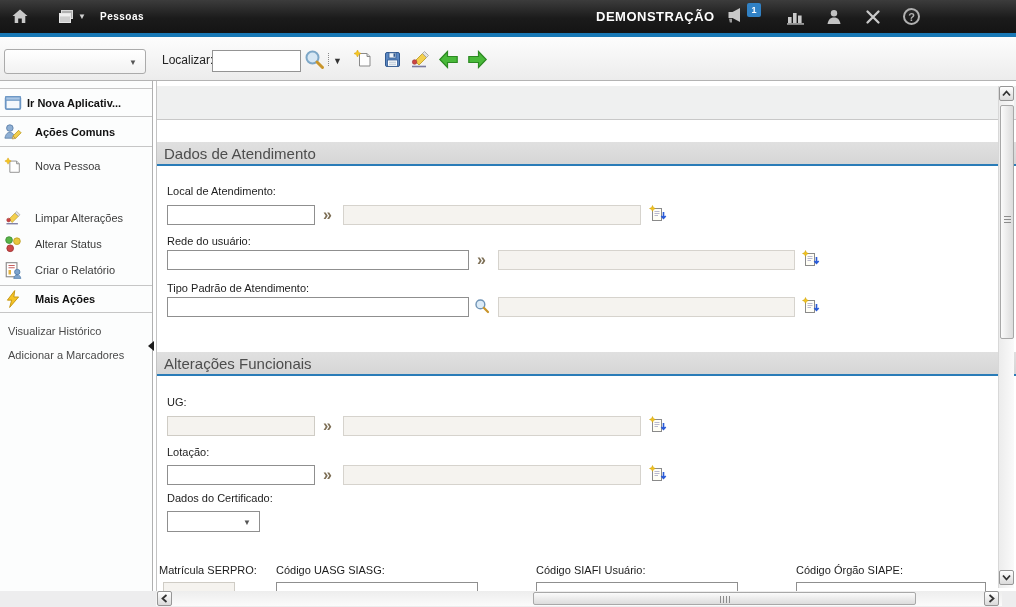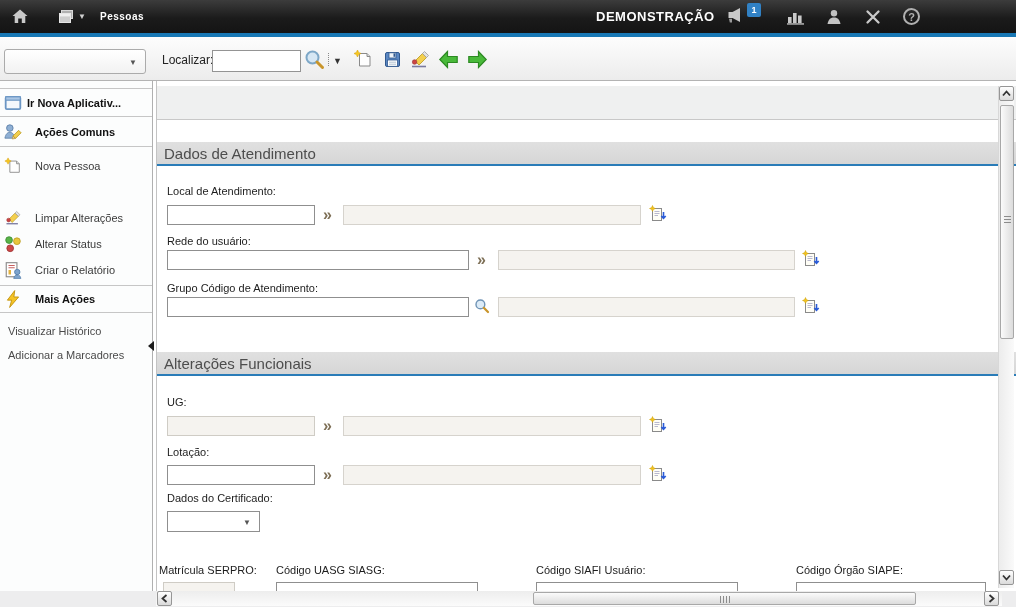--- a/index.html
+++ b/index.html
@@ -280,21 +280,21 @@
     <div class="dfield" style="left:341px;top:169px;width:297px;"></div>
     <div class="rowicon" style="left:645px;top:169px;">
       <svg width="18" height="18" viewBox="0 0 18 18">
         <rect x="3.5" y="3.5" width="9" height="12" fill="#fffef6" stroke="#8a8a8a"></rect>
         <path d="M5.5 6.5 h5 M5.5 8.5 h5 M5.5 10.5 h3.5" stroke="#b9b9cf" stroke-width="1"></path>
         <path d="M3.5 0.5 L4.4 2.6 L6.5 3.5 L4.4 4.4 L3.5 6.5 L2.6 4.4 L0.5 3.5 L2.6 2.6 Z" fill="#f2c11e" stroke="#caa00a" stroke-width="0.5"></path>
         <path d="M14.5 7 V13 M12.3 11 L14.5 13.4 L16.7 11" stroke="#2a5bd7" stroke-width="1.6" fill="none"></path>
       </svg>
     </div>
 
-    <span class="flabel" style="left:10px;top:201px;">Grupo Código de Atendimento:</span>
+    <span class="flabel" style="left:10px;top:201px;">Tipo Padrão de Atendimento:</span>
     <input class="finput" style="left: 10px; top: 216px; width: 302px;" type="text" value="">
     <div class="rowicon" style="left:317px;top:217px;">
       <svg width="16" height="16" viewBox="0 0 16 16">
         <circle cx="6.4" cy="6.4" r="4.4" fill="#dcebf7" stroke="#6f93b5" stroke-width="1.4"></circle>
         <line x1="9.8" y1="9.8" x2="14" y2="14" stroke="#c9952b" stroke-width="2.2" stroke-linecap="round"></line>
       </svg>
     </div>
     <div class="dfield" style="left:341px;top:216px;width:297px;"></div>
     <div class="rowicon" style="left:645px;top:216px;">
       <svg width="18" height="18" viewBox="0 0 18 18">

